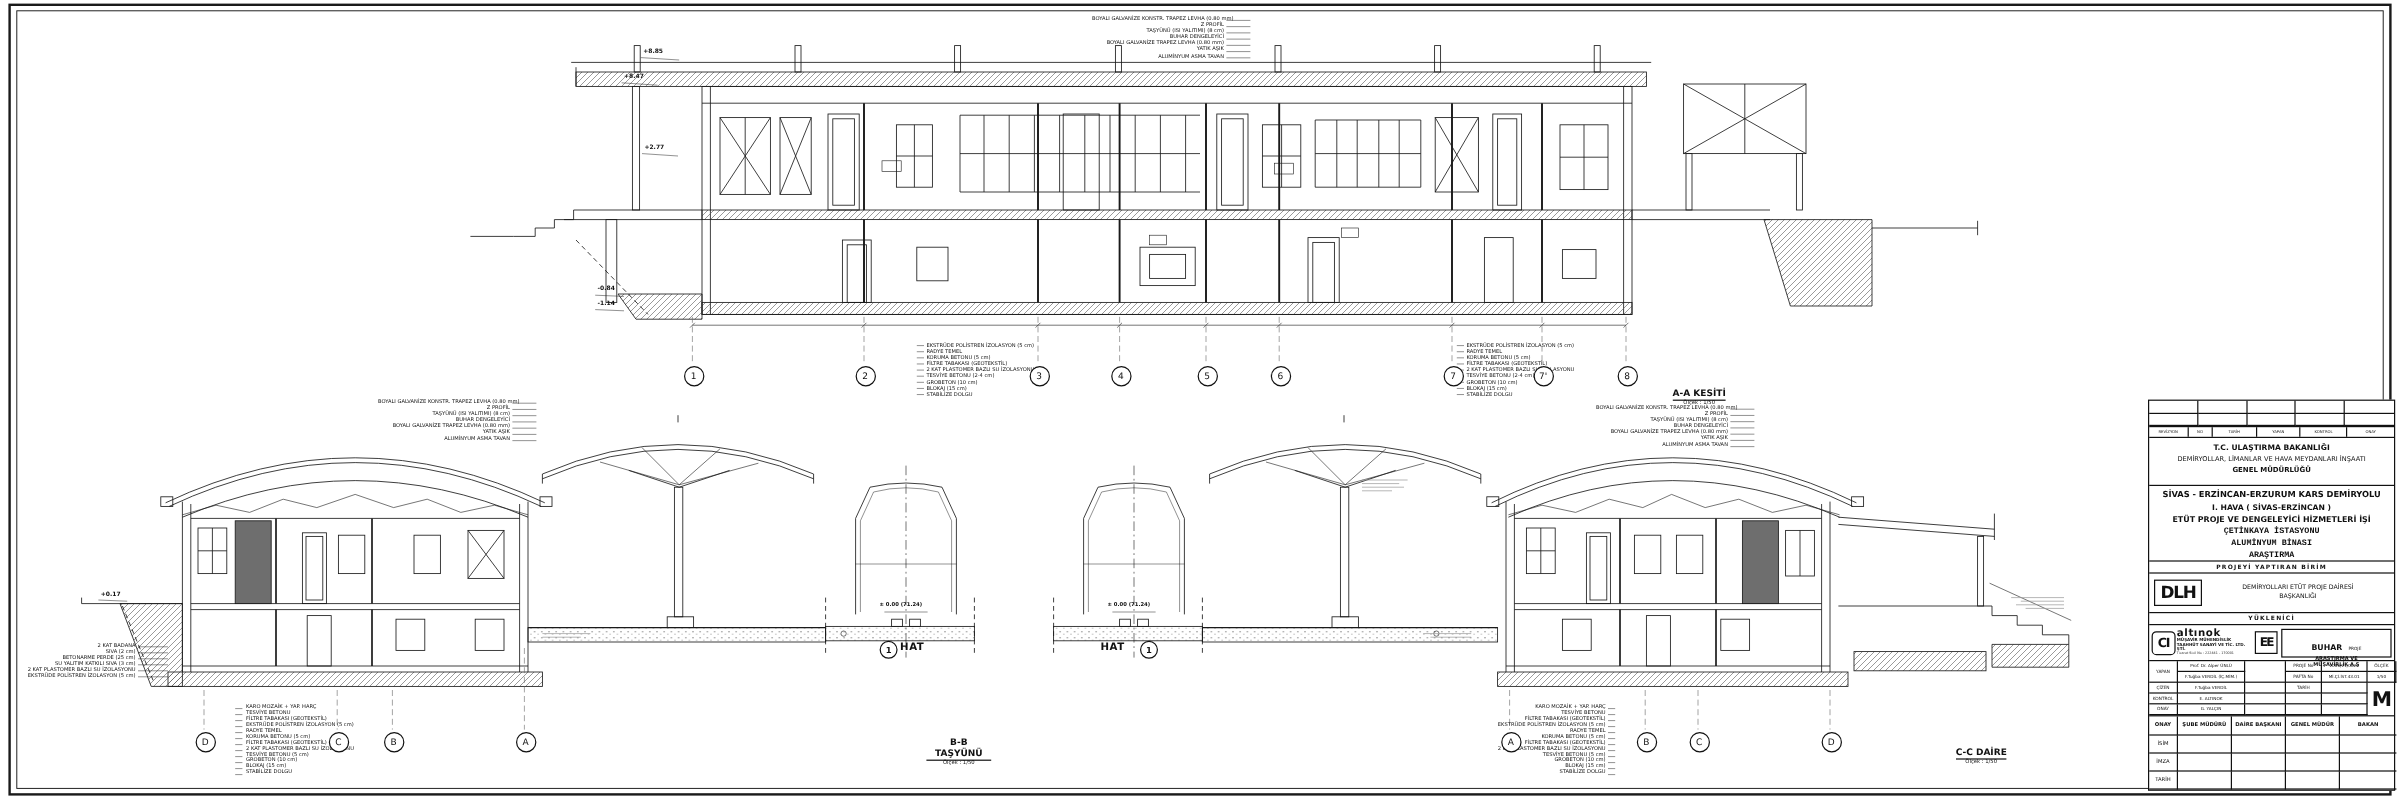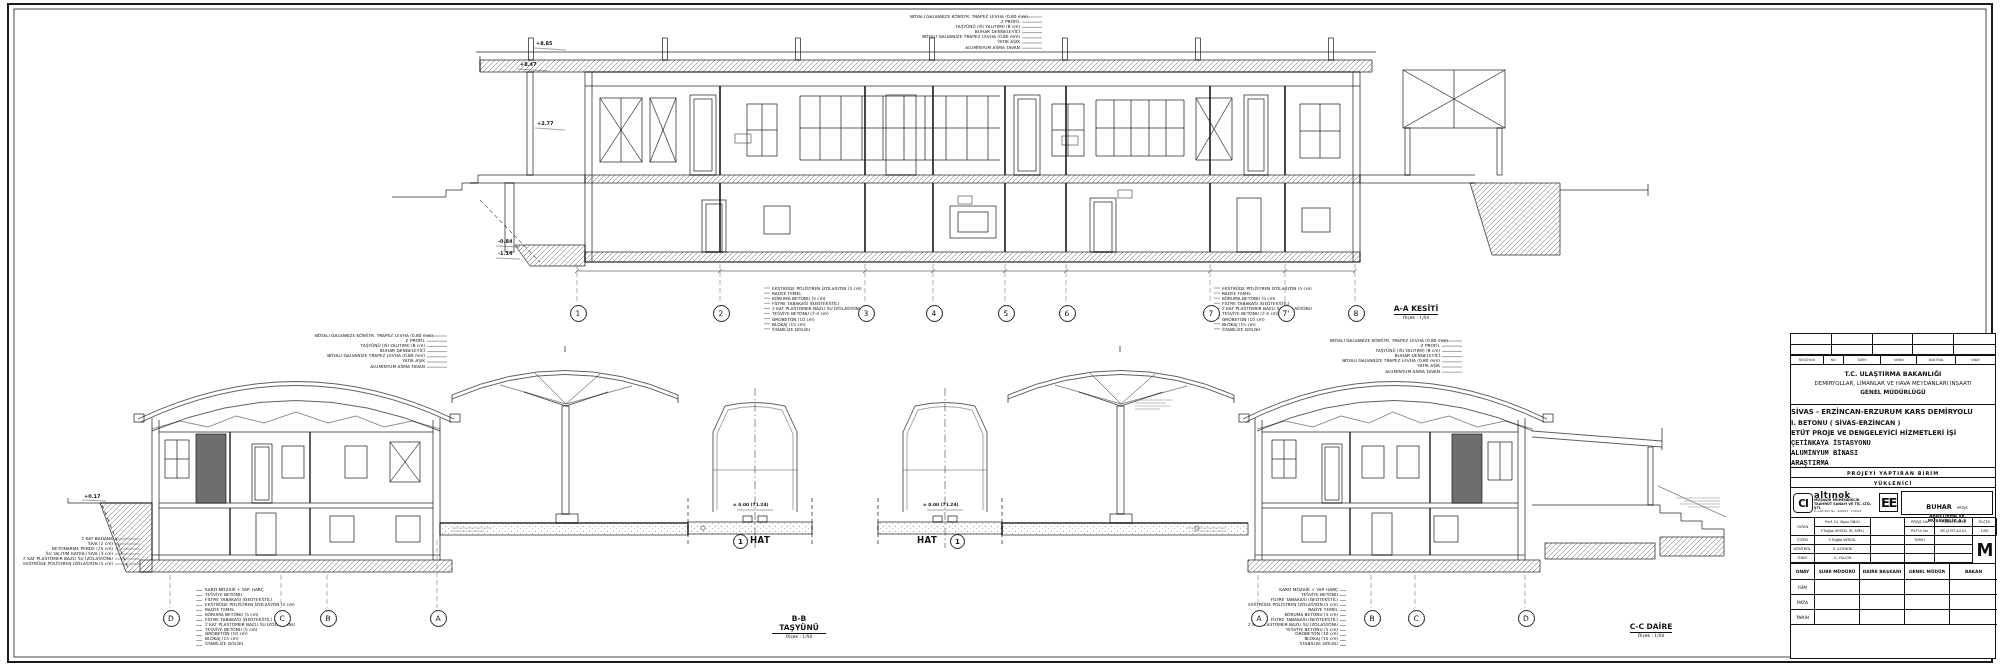--- a/index.html
+++ b/index.html
@@ -29,40 +29,40 @@
   .tb-rev-empty{display:grid;grid-template-columns:repeat(5,1fr);height:22px;border-bottom:.8px solid #111;}
   .tb-rev-empty div{border-right:.7px solid #111;border-bottom:.7px solid #111;}
   .tb-rev-empty div:nth-child(5n){border-right:none;}
   .tb-rev-head{display:grid;grid-template-columns:16% 10% 18% 18% 19% 19%;height:9px;border-bottom:.8px solid #111;}
   .tb-rev-head div{border-right:.7px solid #111;font-size:3.2px;display:flex;align-items:center;justify-content:center;color:#222;}
   .tb-rev-head div:last-child{border-right:none;}
   .tb-min{height:40px;border-bottom:.8px solid #111;text-align:center;padding-top:4px;}
   .tb-min .l1{font-size:6.3px;font-weight:bold;line-height:10px;}
   .tb-min .l2{font-size:5.5px;line-height:9px;}
   .tb-min .l3{font-size:5.8px;font-weight:bold;line-height:9px;}
-  .tb-prj{height:63px;border-bottom:.8px solid #111;padding-top:2px;}
+  .tb-prj{height:63px;border-bottom:.8px solid #111;text-align:center;padding-top:2px;}
   .tb-prj div{font-weight:bold;}
   .tb-prj .p1{font-size:6.9px;line-height:11px;}
   .tb-prj .p2{font-size:6.4px;line-height:10px;}
   .tb-prj .p3{font-size:6.6px;line-height:10px;}
   .tb-prj .p4{font-size:7px;line-height:10px;font-family:Liberation Mono, monospace;}
   .tb-bar{height:10px;border-bottom:.8px solid #111;font-size:5px;font-weight:bold;text-align:center;
           display:flex;align-items:center;justify-content:center;letter-spacing:1px;}
   .tb-dlh{height:33px;border-bottom:.8px solid #111;display:flex;align-items:center;}
   .dlh-logo{width:40px;margin-left:4px;border:1.6px solid #111;font-size:14px;font-weight:900;text-align:center;
             letter-spacing:-1px;padding:2px 0;font-family:"DejaVu Sans",sans-serif;}
   .dlh-text{flex:1;text-align:center;font-size:5.2px;line-height:7.5px;}
   .tb-logos{height:30px;border-bottom:.8px solid #111;display:flex;align-items:center;padding:1px 2px;}
   .ci{width:20px;height:20px;border:1.6px solid #111;border-radius:4px;font-size:10.5px;font-weight:900;
       display:flex;align-items:center;justify-content:center;letter-spacing:-1px;}
   .alt-col{margin-left:1px;width:62px;}
   .alt-name{font-size:8.5px;font-weight:900;line-height:8px;letter-spacing:.5px;}
   .alt-s{font-size:3.4px;font-weight:bold;line-height:3.8px;}
   .alt-xs{font-size:2.8px;line-height:3.4px;color:#333;}
-  .ee{width:19px;height:19px;border:1.6px solid #111;font-size:13px;font-weight:900;letter-spacing:-1.5px;
+  .ee{width:19px;height:19px;border:1.6px solid #111;font-size:10px;font-weight:900;letter-spacing:-1.5px;
       display:flex;align-items:center;justify-content:center;margin-left:3px;}
   .enet{flex:1;border:1px solid #111;margin-left:3px;height:24px;padding:2px 3px;text-align:center;}
   .enet-b{font-size:6.5px;font-weight:900;}
   .enet-s{font-size:3.6px;}
   .enet-m{font-size:4.2px;font-weight:bold;line-height:5.5px;}
   .tb-sig{height:46px;border-bottom:.8px solid #111;display:grid;
           grid-template-columns:24px 56px 34px 30px 38px 24px;grid-template-rows:repeat(5,1fr);}
   .tb-sig div{border-right:.7px solid #111;border-bottom:.7px solid #111;font-size:3.6px;
               display:flex;align-items:center;justify-content:center;overflow:hidden;}
   .tb-sig .lab{font-size:3.6px;color:#222;}
@@ -633,21 +633,21 @@
 <div class="bubble" style="left:1250.5px;top:609.5px">A</div>
 <div class="bubble" style="left:1363.5px;top:609.5px">B</div>
 <div class="bubble" style="left:1407.5px;top:609.5px">C</div>
 <div class="bubble" style="left:1517.5px;top:609.5px">D</div>
 
 <div class="hatc" style="left:733px;top:534px">1</div>
 <div class="hatw" style="left:750px;top:535px">HAT</div>
 <div class="hatw" style="left:917px;top:535px">HAT</div>
 <div class="hatc" style="left:950px;top:534px">1</div>
 
-<div class="seclab" style="left:1386px;top:296px;width:60px">
+<div class="seclab" style="left:1386px;top:315px;width:60px">
   <span class="t">A-A KESİTİ</span>
   <div class="s">Ölçek : 1/50</div>
 </div>
 <div class="seclab" style="left:772px;top:614px;width:54px">
   <span class="t">B-B TAŞYÜNÜ</span>
   <div class="s">Ölçek : 1/50</div>
 </div>
 <div class="seclab" style="left:1624px;top:614px;width:54px">
   <span class="t">C-C DAİRE</span>
   <div class="s">Ölçek : 1/50</div>
@@ -674,27 +674,34 @@
     <div>KONTROL</div>
     <div>ONAY</div>
   </div>
   <div class="tb-min">
     <div class="l1">T.C. ULAŞTIRMA  BAKANLIĞI</div>
     <div class="l2">DEMİRYOLLAR, LİMANLAR VE HAVA MEYDANLARI İNŞAATI</div>
     <div class="l3">GENEL  MÜDÜRLÜĞÜ</div>
   </div>
   <div class="tb-prj">
     <div class="p1">SİVAS - ERZİNCAN-ERZURUM KARS  DEMİRYOLU</div>
-    <div class="p2">I. BETONU ( SİVAS-ERZİNCAN )</div>
+    <div class="p2">I. HAVA ( SİVAS-ERZİNCAN )</div>
     <div class="p3">ETÜT  PROJE  VE  DENGELEYİCİ  HİZMETLERİ  İŞİ</div>
     <div class="p4">ÇETİNKAYA İSTASYONU</div>
     <div class="p4">ALUMİNYUM BİNASI</div>
     <div class="p4">ARAŞTIRMA</div>
   </div>
   <div class="tb-bar">PROJEYİ  YAPTIRAN  BİRİM</div>
+  <div class="tb-dlh">
+    <div class="dlh-logo">DLH</div>
+    <div class="dlh-text">
+      <div>DEMİRYOLLARI ETÜT PROJE DAİRESİ</div>
+      <div>BAŞKANLIĞI</div>
+    </div>
+  </div>
   <div class="tb-bar">YÜKLENİCİ</div>
   <div class="tb-logos">
     <div class="ci">CI</div>
     <div class="alt-col">
       <div class="alt-name">altınok</div>
       <div class="alt-s">MÜŞAVİR MÜHENDİSLİK</div>
       <div class="alt-s">TAAHHÜT SANAYİ VE TİC. LTD. ŞTİ.</div>
       <div class="alt-xs">Ticaret Sicil No : 222441 - 170001</div>
     </div>
     <div class="ee">EE</div>

